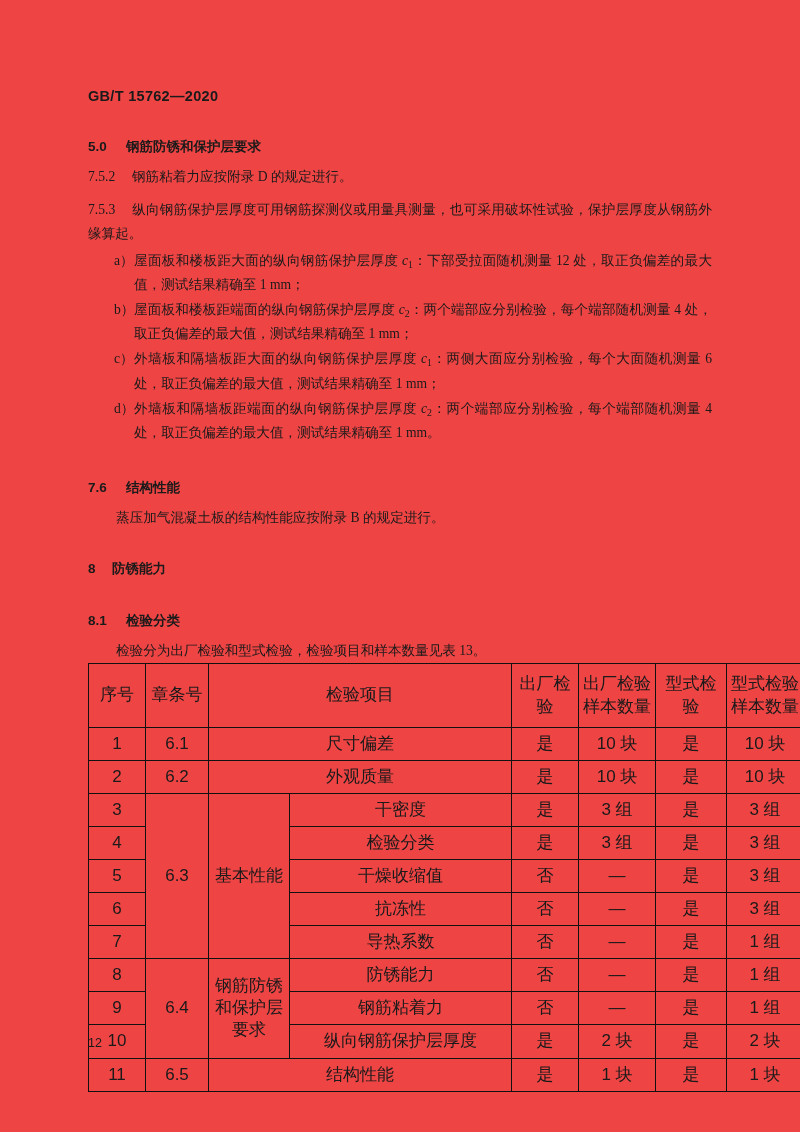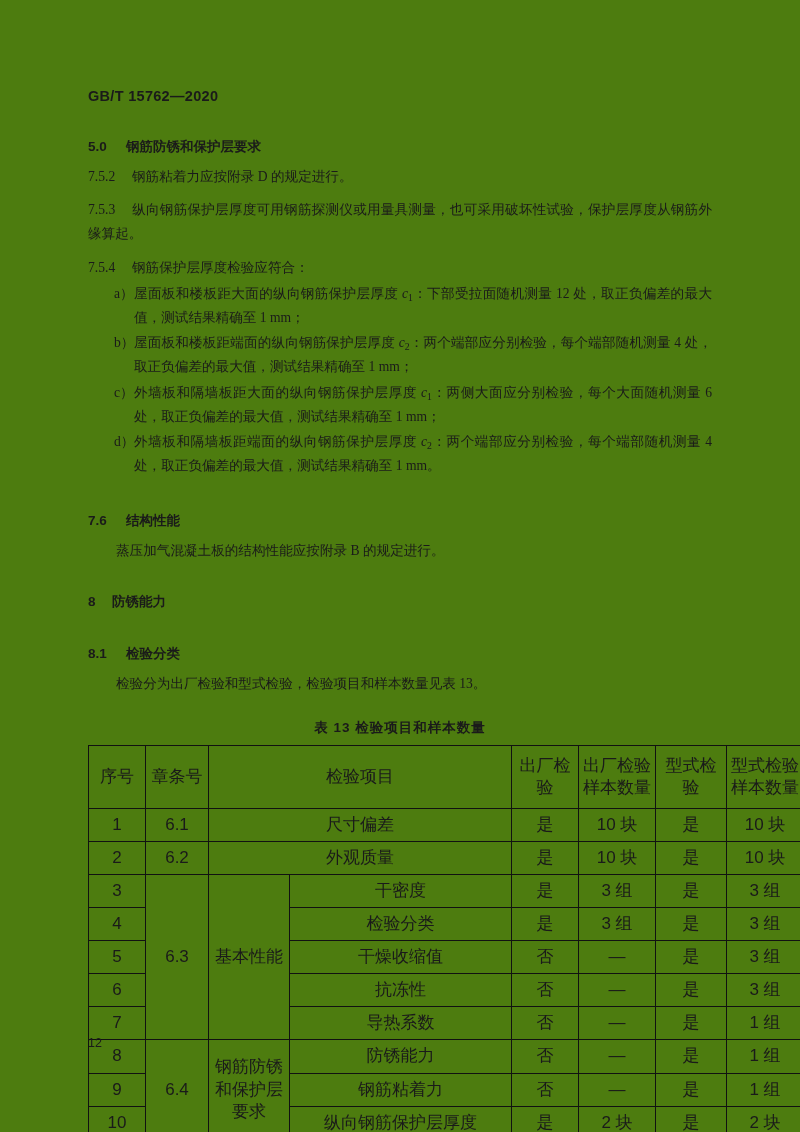--- a/index.html
+++ b/index.html
@@ -3,21 +3,21 @@
 <meta charset="utf-8">
 <style>
   html, body {
     margin: 0;
     padding: 0;
     background: #c9c9c9;
   }
   .page {
     width: 800px;
     height: 1132px;
-    background: #4d7c0f;
+    background: #ef4444;
     position: relative;
     margin: 0 auto;
     font-family: "Liberation Serif", "DejaVu Serif", serif;
     color: #1a1a1a;
     overflow: hidden;
     text-decoration: underline;
   }
   .content {
     position: absolute;
     left: 88px;
@@ -144,23 +144,20 @@
 
 
     <div class="para">
       <span class="lbl">7.5.2</span><span>钢筋粘着力应按附录 D 的规定进行。</span>
     </div>
 
     <div class="para">
       <span class="lbl">7.5.3</span><span>纵向钢筋保护层厚度可用钢筋探测仪或用量具测量，也可采用破坏性试验，保护层厚度从钢筋外缘算起。</span>
     </div>
 
-    <div class="para">
-      <span class="lbl">7.5.4</span><span>钢筋保护层厚度检验应符合：</span>
-    </div>
 
     <div class="list">
       <div class="list-item">
         <div class="marker">a）</div>
         <div class="body"><span>屋面板和楼板距大面的纵向钢筋保护层厚度 </span><span class="ital">c</span><sub>1</sub><span>：下部受拉面随机测量 12 处，取正负偏差的最大值，测试结果精确至 1 mm；</span></div>
       </div>
       <div class="list-item">
         <div class="marker">b）</div>
         <div class="body"><span>屋面板和楼板距端面的纵向钢筋保护层厚度 </span><span class="ital">c</span><sub>2</sub><span>：两个端部应分别检验，每个端部随机测量 4 处，取正负偏差的最大值，测试结果精确至 1 mm；</span></div>
       </div>
@@ -181,21 +178,20 @@
 
     <div class="sec-title-8">
       <span class="num">8</span><span>防锈能力</span>
     </div>
 
     <div class="sec-title">
       <span class="num">8.1</span><span>检验分类</span>
     </div>
     <div class="para indent">检验分为出厂检验和型式检验，检验项目和样本数量见表 13。</div>
 
-    <div class="table-caption">表 13   检验项目和样本数量</div>
 
     <table class="tbl">
       <thead>
         <tr>
           <td style="width:52px" rowspan="1">序号</td>
           <td style="width:58px">章条号</td>
           <td colspan="2" style="width:212px">检验项目</td>
           <td style="width:62px">出厂检验</td>
           <td style="width:72px">出厂检验样本数量</td>
           <td style="width:66px">型式检验</td>

